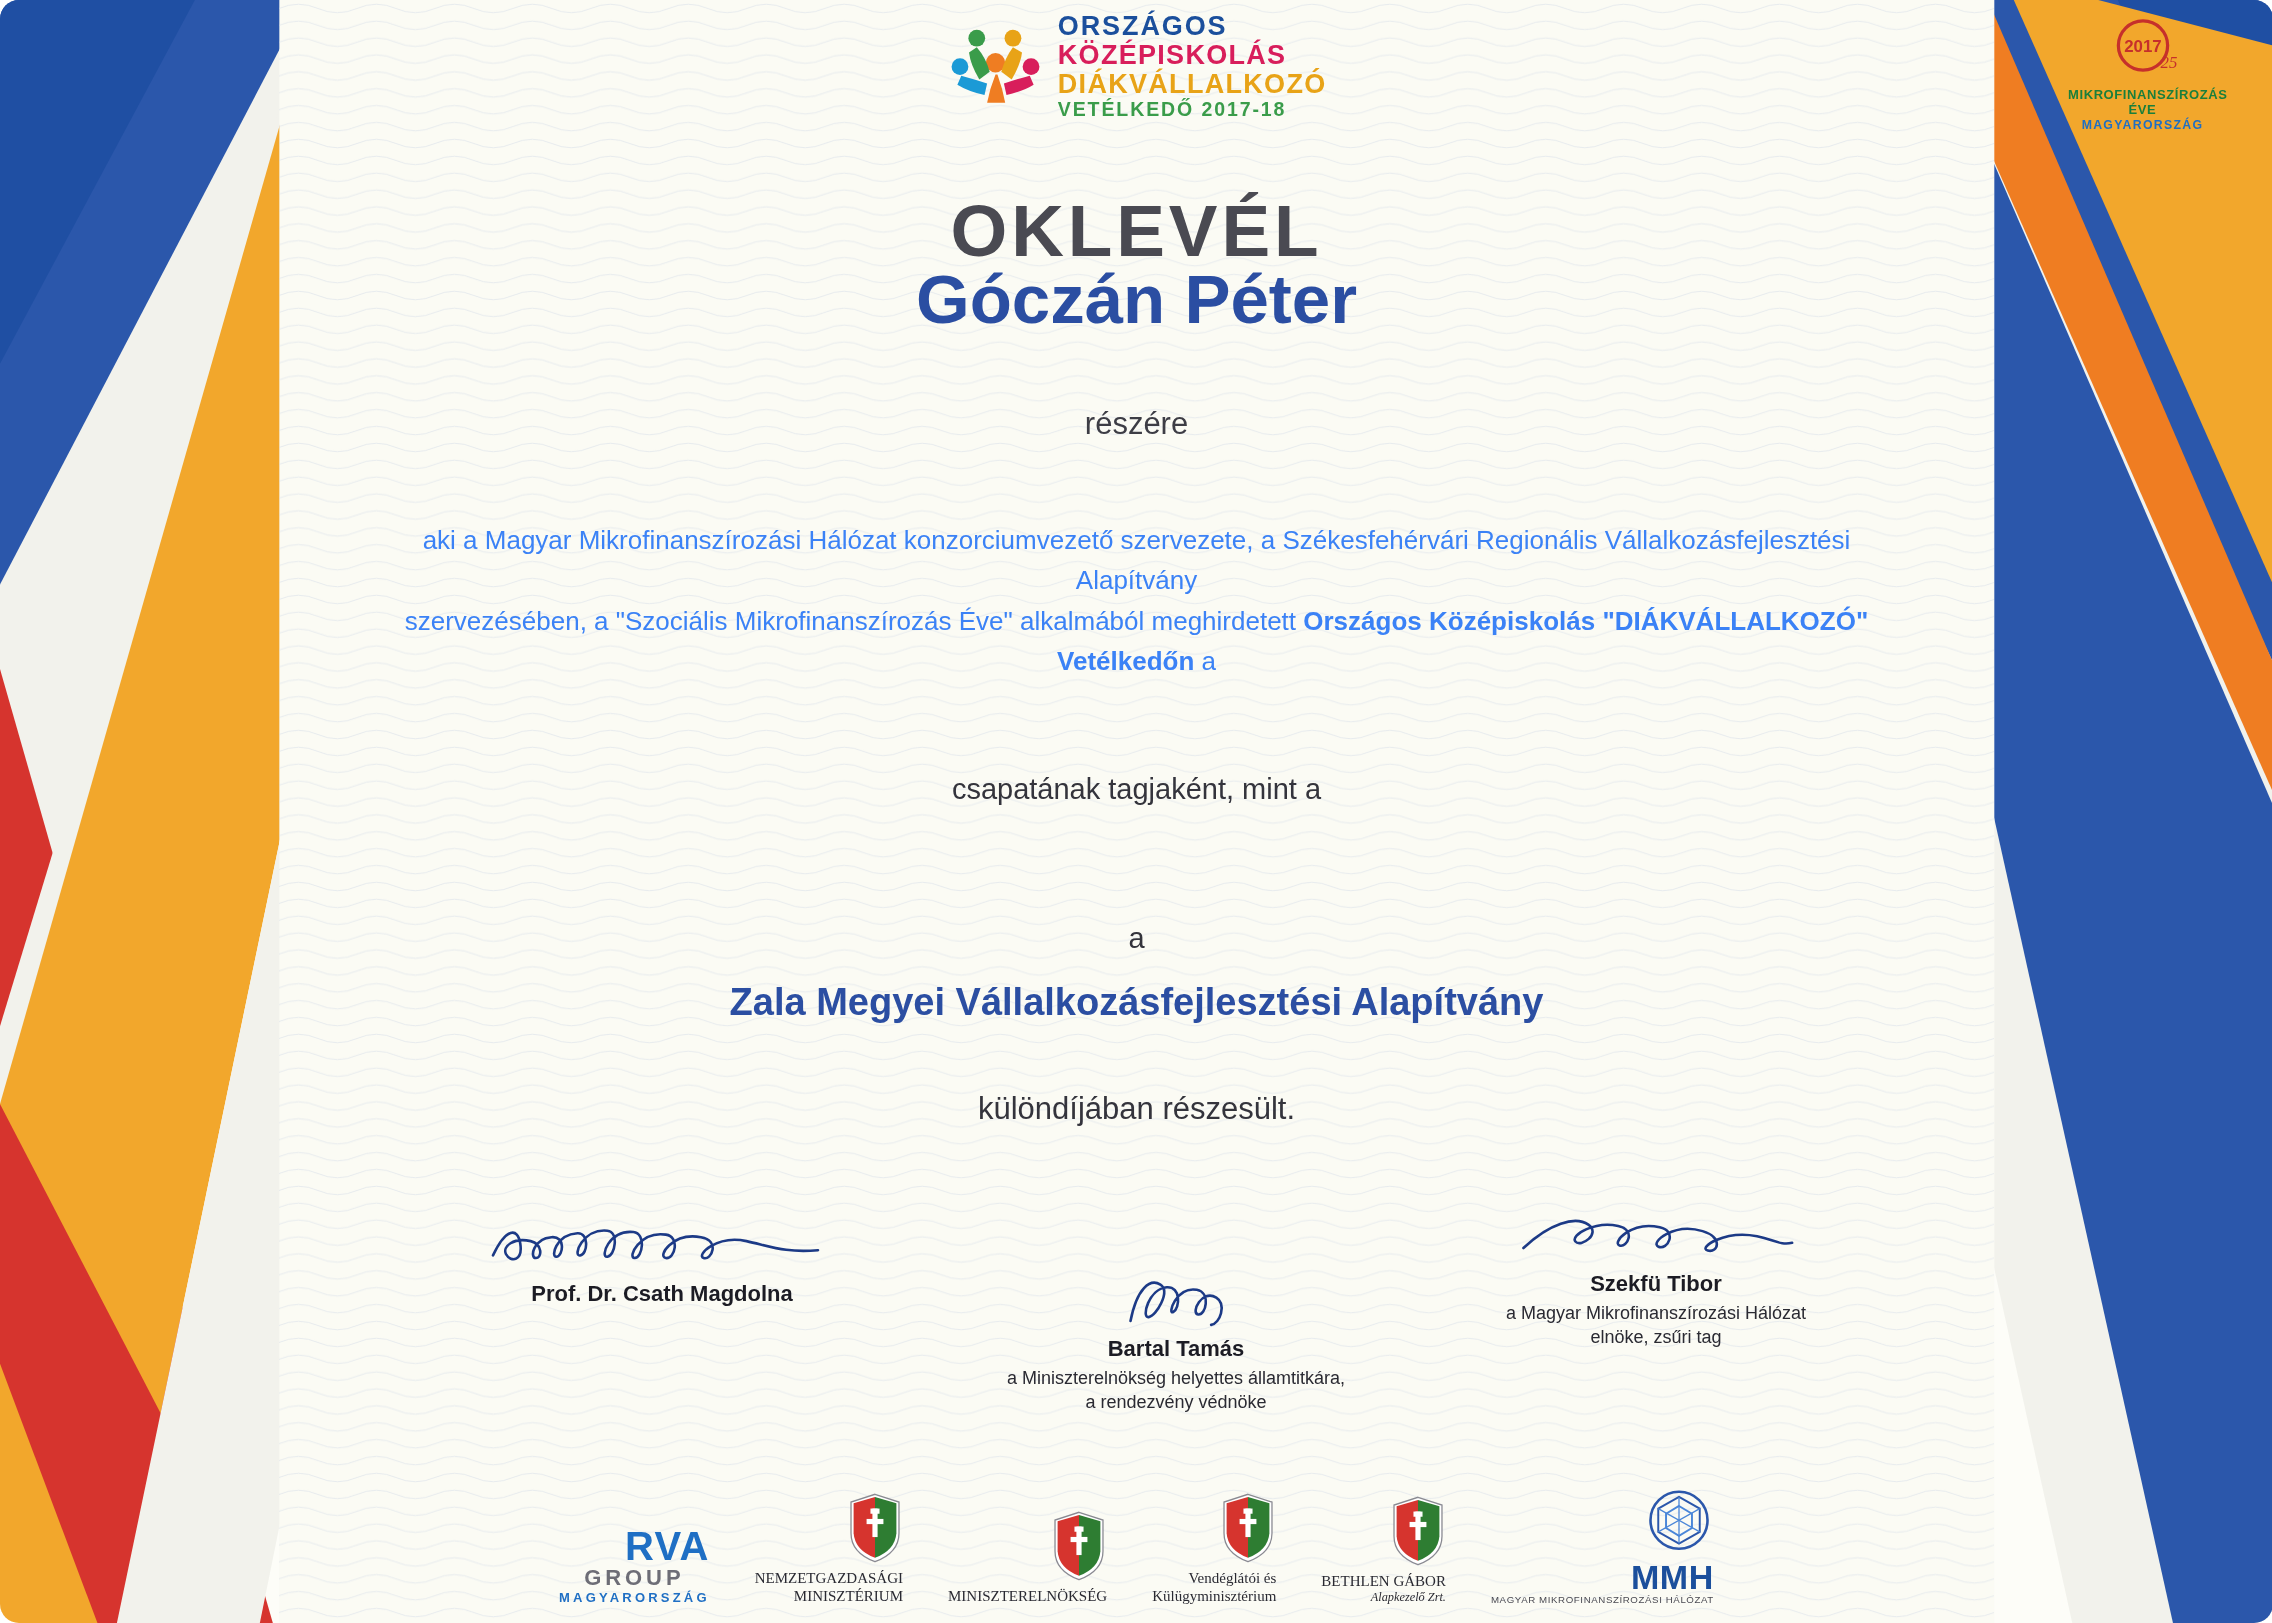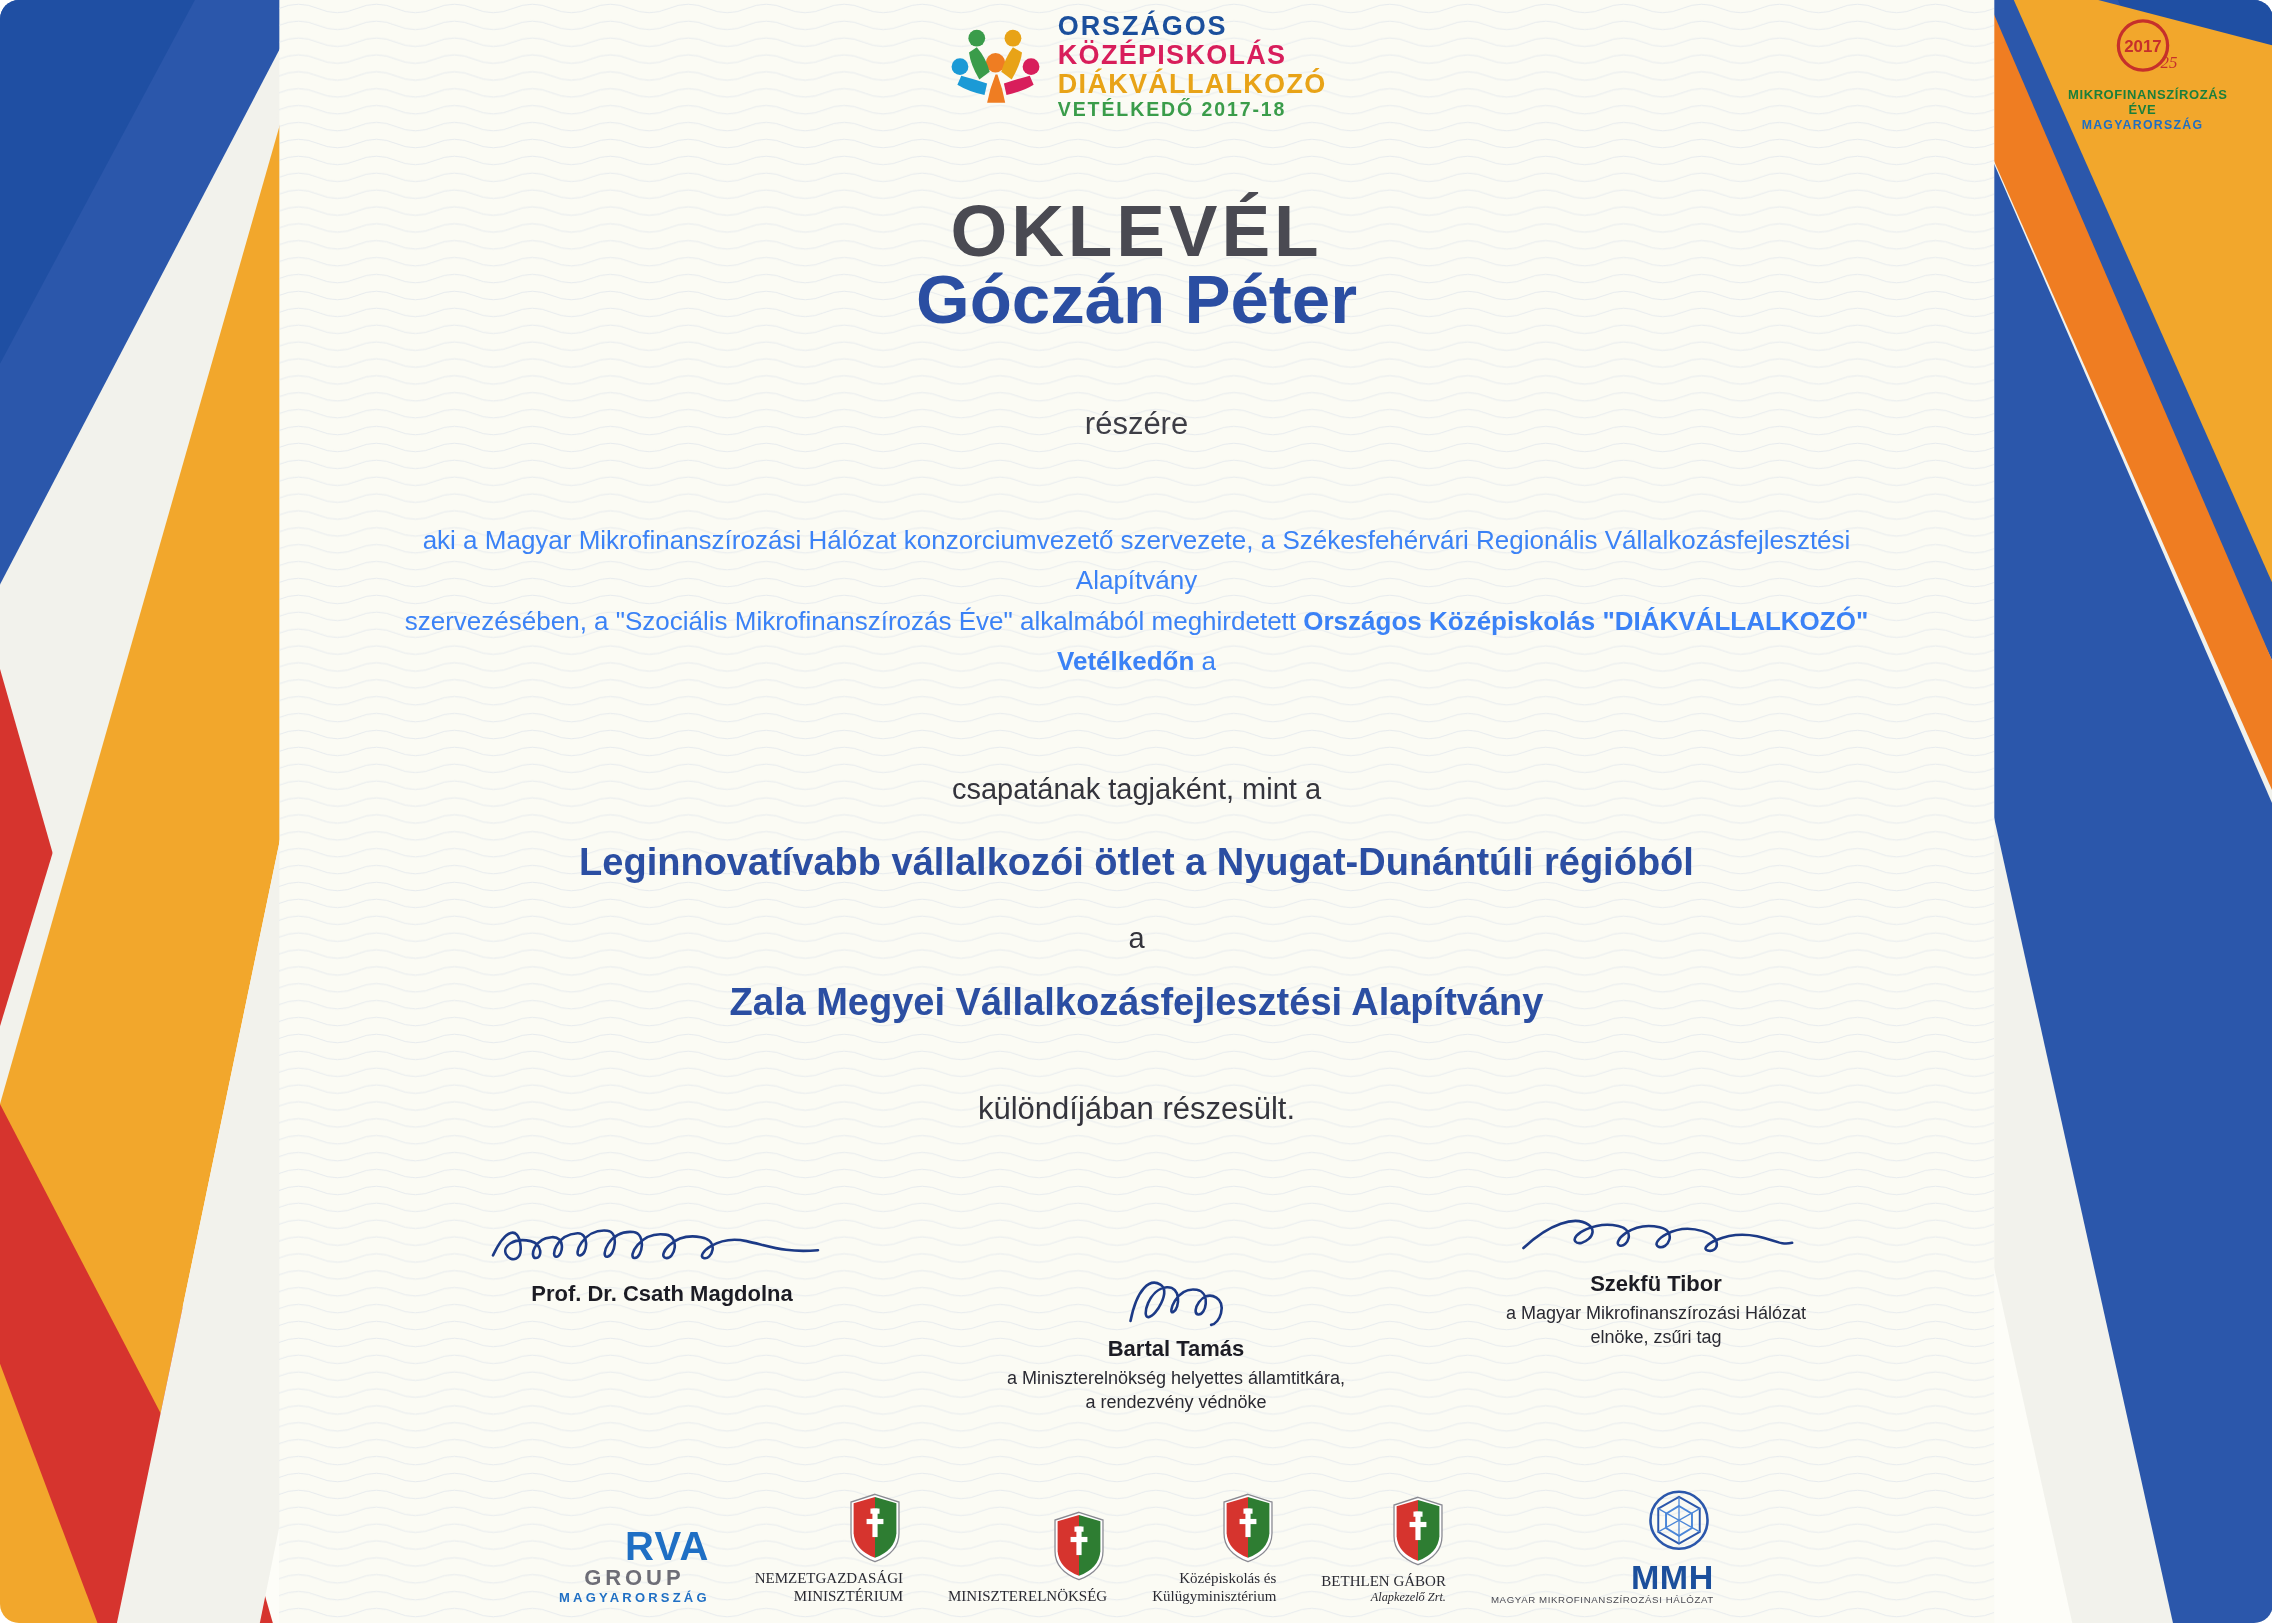--- a/index.html
+++ b/index.html
@@ -384,21 +384,20 @@
     <div class="para">
       <div>aki a Magyar Mikrofinanszírozási Hálózat konzorciumvezető szervezete,  a Székesfehérvári Regionális Vállalkozásfejlesztési Alapítvány</div>
       <div>
         <span>szervezésében, a "Szociális Mikrofinanszírozás Éve" alkalmából meghirdetett </span><b>Országos Középiskolás "DIÁKVÁLLALKOZÓ" Vetélkedőn</b><span> a</span>
       </div>
     </div>
 
 
     <div class="team-line">csapatának tagjaként, mint a</div>
 
-    <div class="award">Leginnovatívabb vállalkozói ötlet a Nyugat-Dunántúli régióból</div>
 
     <div class="conj">a</div>
 
     <div class="sponsor">Zala Megyei Vállalkozásfejlesztési Alapítvány</div>
 
     <div class="closing">különdíjában részesült.</div>
 
 
     <div class="signatures">
 
@@ -480,21 +479,21 @@
       <div class="flogo">
         <svg width="56" height="70" viewBox="0 0 86 108">
           <path d="M43 2 L 80 14 L 80 62 Q 80 92 43 106 Q 6 92 6 62 L 6 14 Z" fill="#ffffff" stroke="#8a8a92" stroke-width="2"></path>
           <path d="M10 16 L 43 6 L 43 100 Q 12 88 10 62 Z" fill="#d6342e"></path>
           <path d="M43 6 L 76 16 L 76 62 Q 74 88 43 100 Z" fill="#2e7d32"></path>
           <path d="M36 24 h 14 v 8 h -14 z" fill="#ffffff"></path>
           <path d="M30 40 h 26 v 8 h -26 z" fill="#ffffff"></path>
           <path d="M39 24 h 8 v 44 h -8 z" fill="#ffffff"></path>
         </svg>
         <div class="flogo-cap">
-          <span>Középiskolás és</span><br>
+          <span>Vendéglátói és</span><br>
           <span>Külügyminisztérium</span>
         </div>
       </div>
 
       <div class="flogo">
         <svg width="56" height="70" viewBox="0 0 86 108">
           <path d="M43 2 L 80 14 L 80 62 Q 80 92 43 106 Q 6 92 6 62 L 6 14 Z" fill="#ffffff" stroke="#8a8a92" stroke-width="2"></path>
           <path d="M10 16 L 43 6 L 43 100 Q 12 88 10 62 Z" fill="#d6342e"></path>
           <path d="M43 6 L 76 16 L 76 62 Q 74 88 43 100 Z" fill="#2e7d32"></path>
           <path d="M36 24 h 14 v 8 h -14 z" fill="#ffffff"></path>

